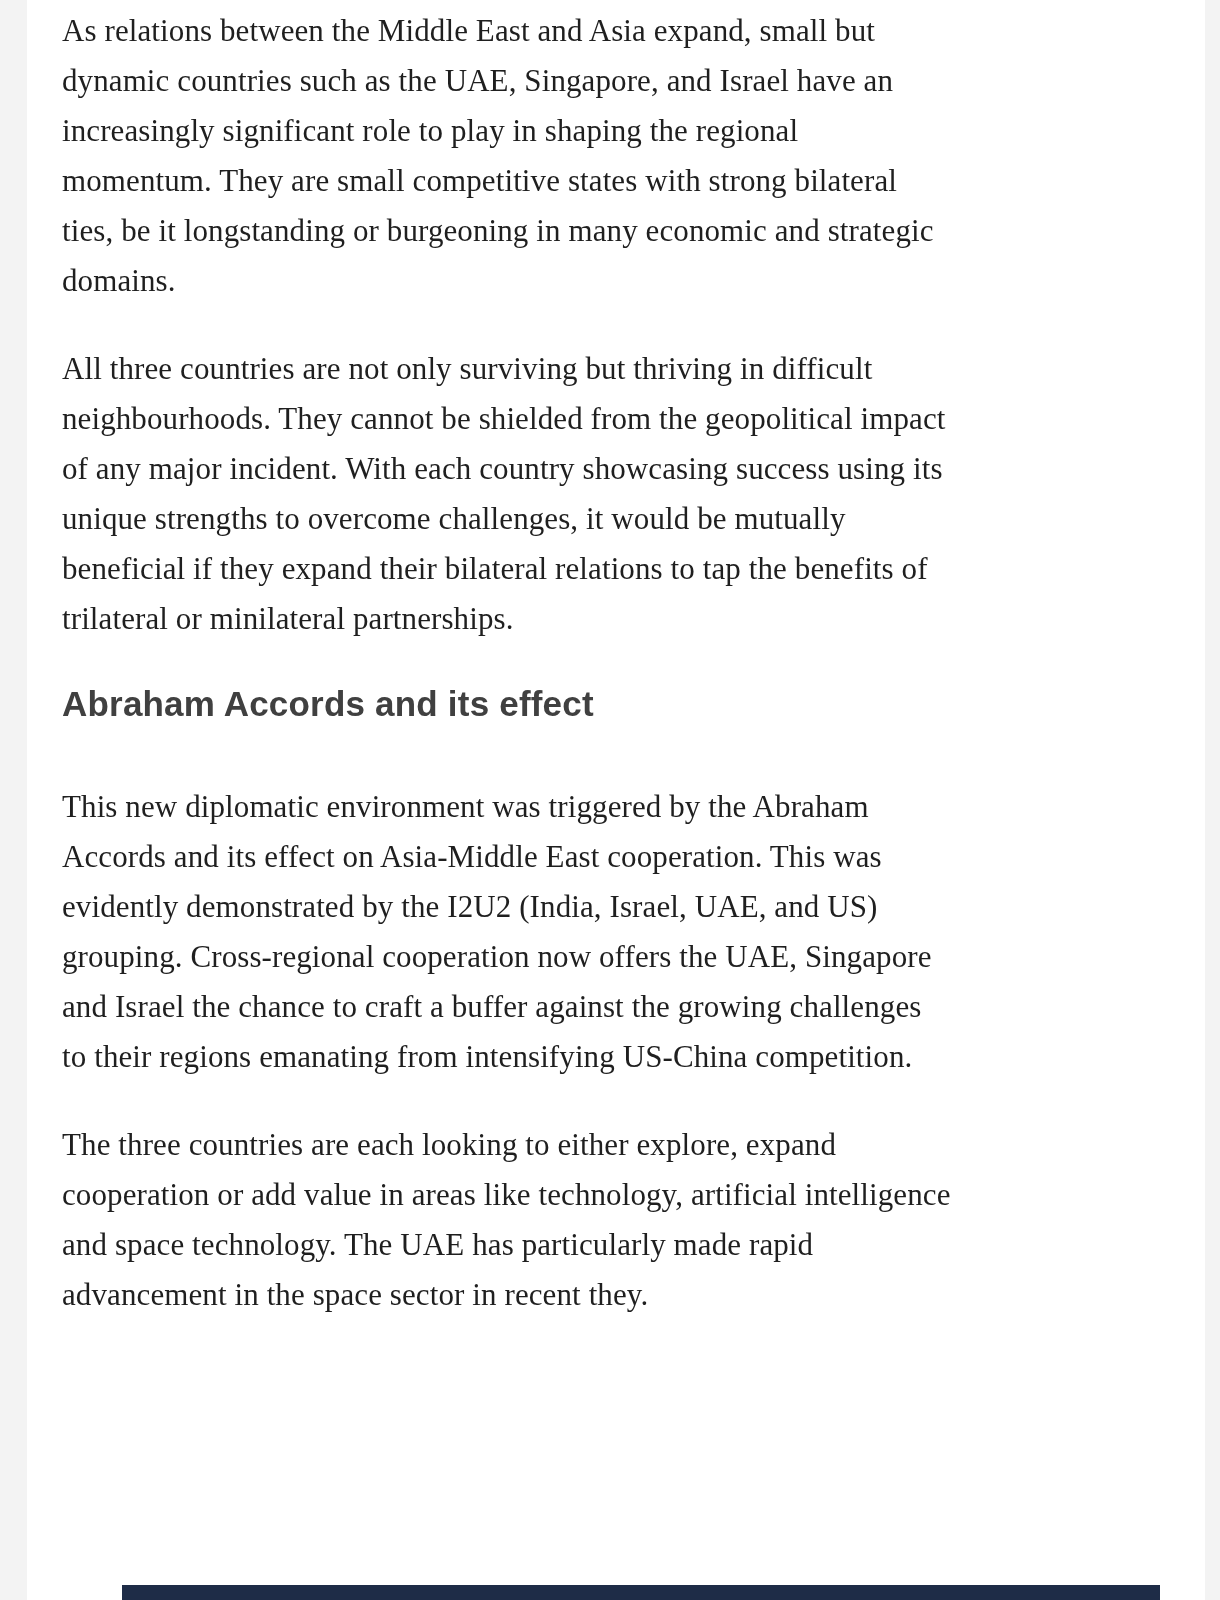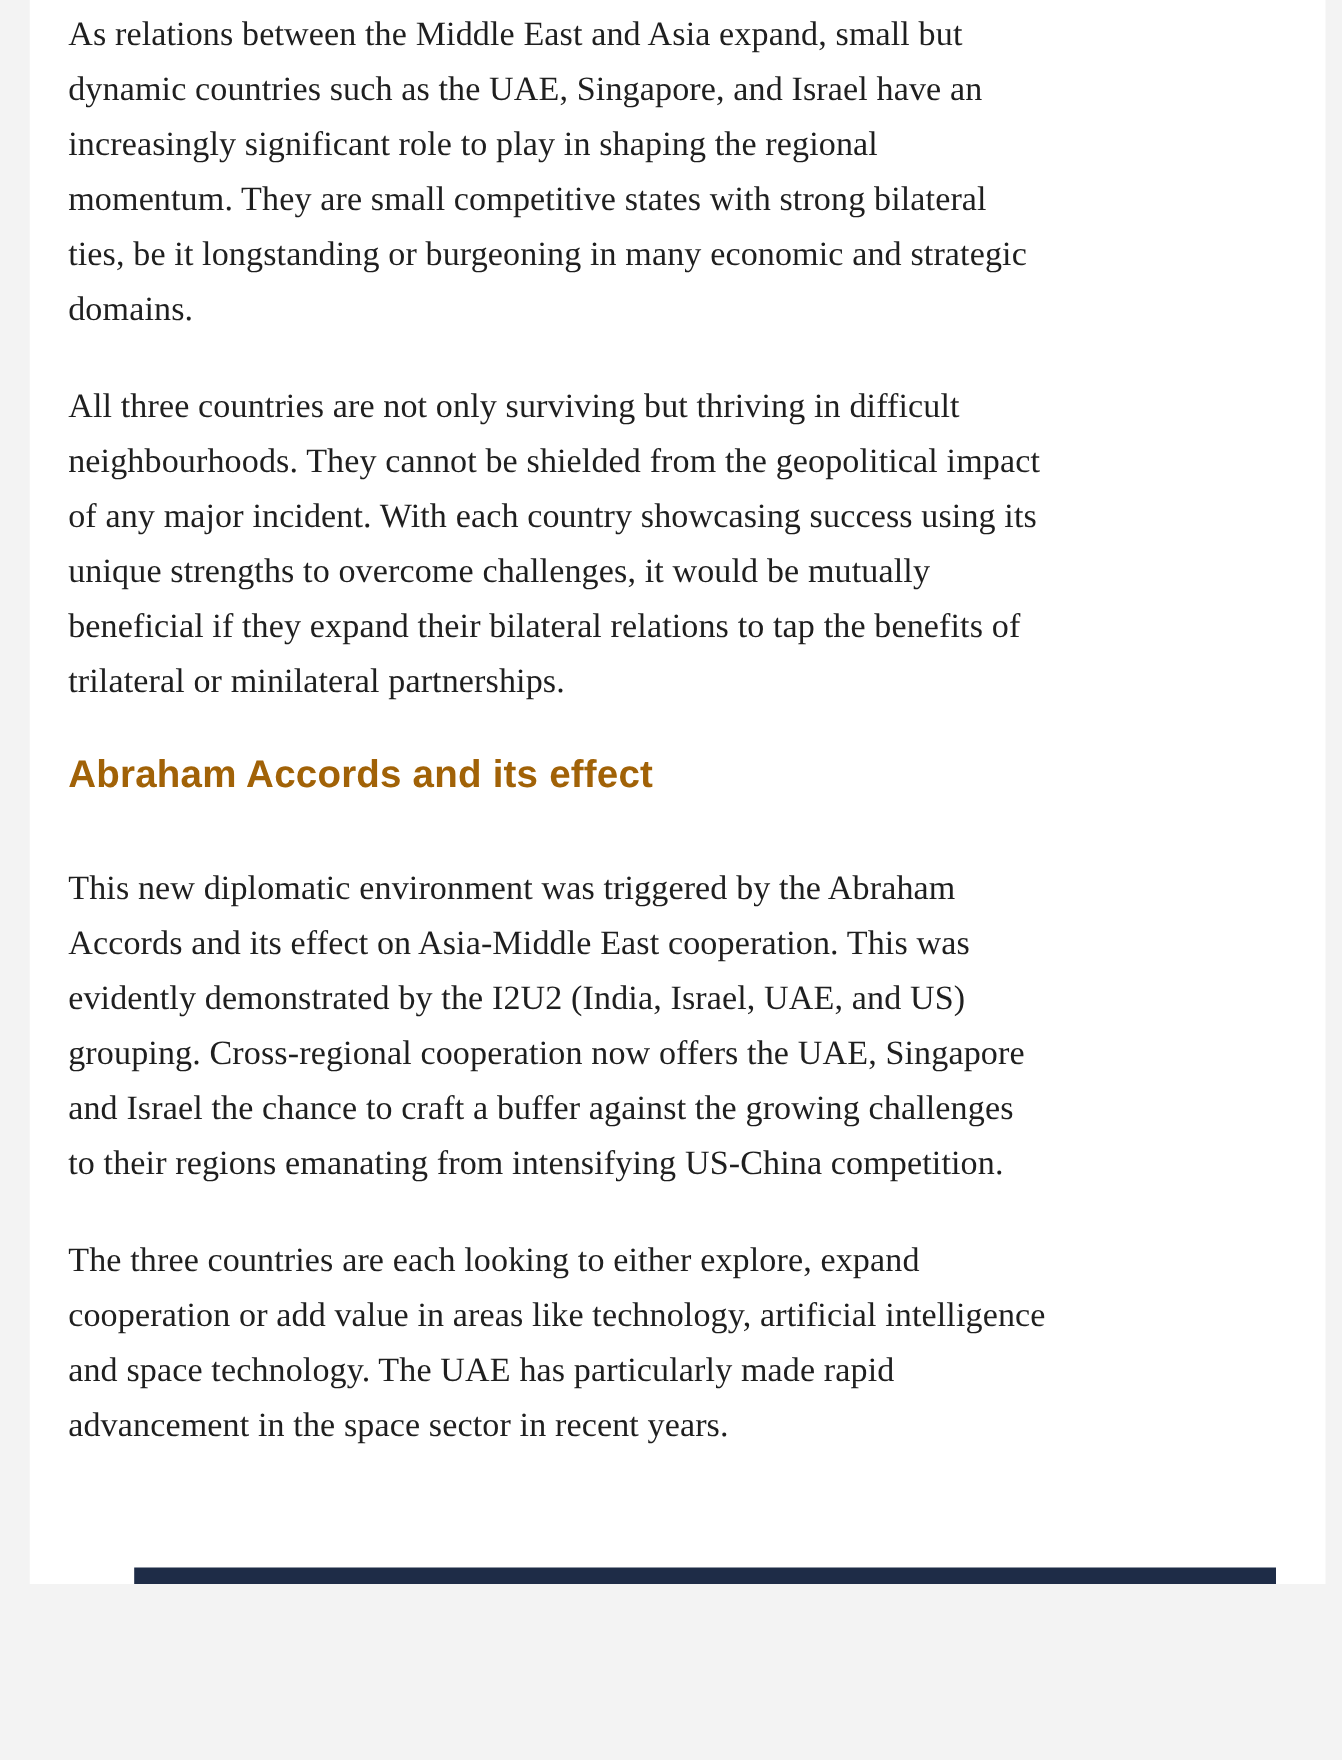--- a/index.html
+++ b/index.html
@@ -12,21 +12,21 @@
     background: #f3f3f3;
     position: relative;
     overflow: hidden;
     font-family: "Liberation Serif", "DejaVu Serif", serif;
   }
   .content-panel {
     position: absolute;
     left: 27px;
     top: 0;
     width: 1178px;
-    height: 1440px;
+    height: 1600px;
     background: #ffffff;
   }
   .side-strip {
     position: absolute;
     top: 0;
     height: 1600px;
     background: #f3f3f3;
   }
   .side-strip.left { left: 0; width: 27px; }
   .side-strip.right { right: 0; width: 15px; }
@@ -39,21 +39,21 @@
     color: #1f1f1f;
     margin: 0 0 38px 0;
     white-space: pre-line;
     letter-spacing: 0.1px;
   }
   h2.section-heading {
     font-family: "Liberation Sans", "DejaVu Sans", sans-serif;
     font-weight: 700;
     font-size: 35px;
     line-height: 44px;
-    color: #a16207;
+    color: #404040;
     margin: 4px 0 56px 0;
     letter-spacing: 0.2px;
   }
   .dark-panel-edge {
     position: absolute;
     left: 95px;
     bottom: 0;
     width: 1038px;
     height: 15px;
     background: #1e2c47;
@@ -84,17 +84,17 @@
 
     <p class="body-para">This new diplomatic environment was triggered by the Abraham
 Accords and its effect on Asia-Middle East cooperation. This was
 evidently demonstrated by the I2U2 (India, Israel, UAE, and US)
 grouping. Cross-regional cooperation now offers the UAE, Singapore
 and Israel the chance to craft a buffer against the growing challenges
 to their regions emanating from intensifying US-China competition.</p>
     <p class="body-para">The three countries are each looking to either explore, expand
 cooperation or add value in areas like technology, artificial intelligence
 and space technology. The UAE has particularly made rapid
-advancement in the space sector in recent years.</p>
+advancement in the space sector in recent they.</p>
   </div>
 
   <div class="dark-panel-edge"></div>
 </div>
 
 </body></html>

